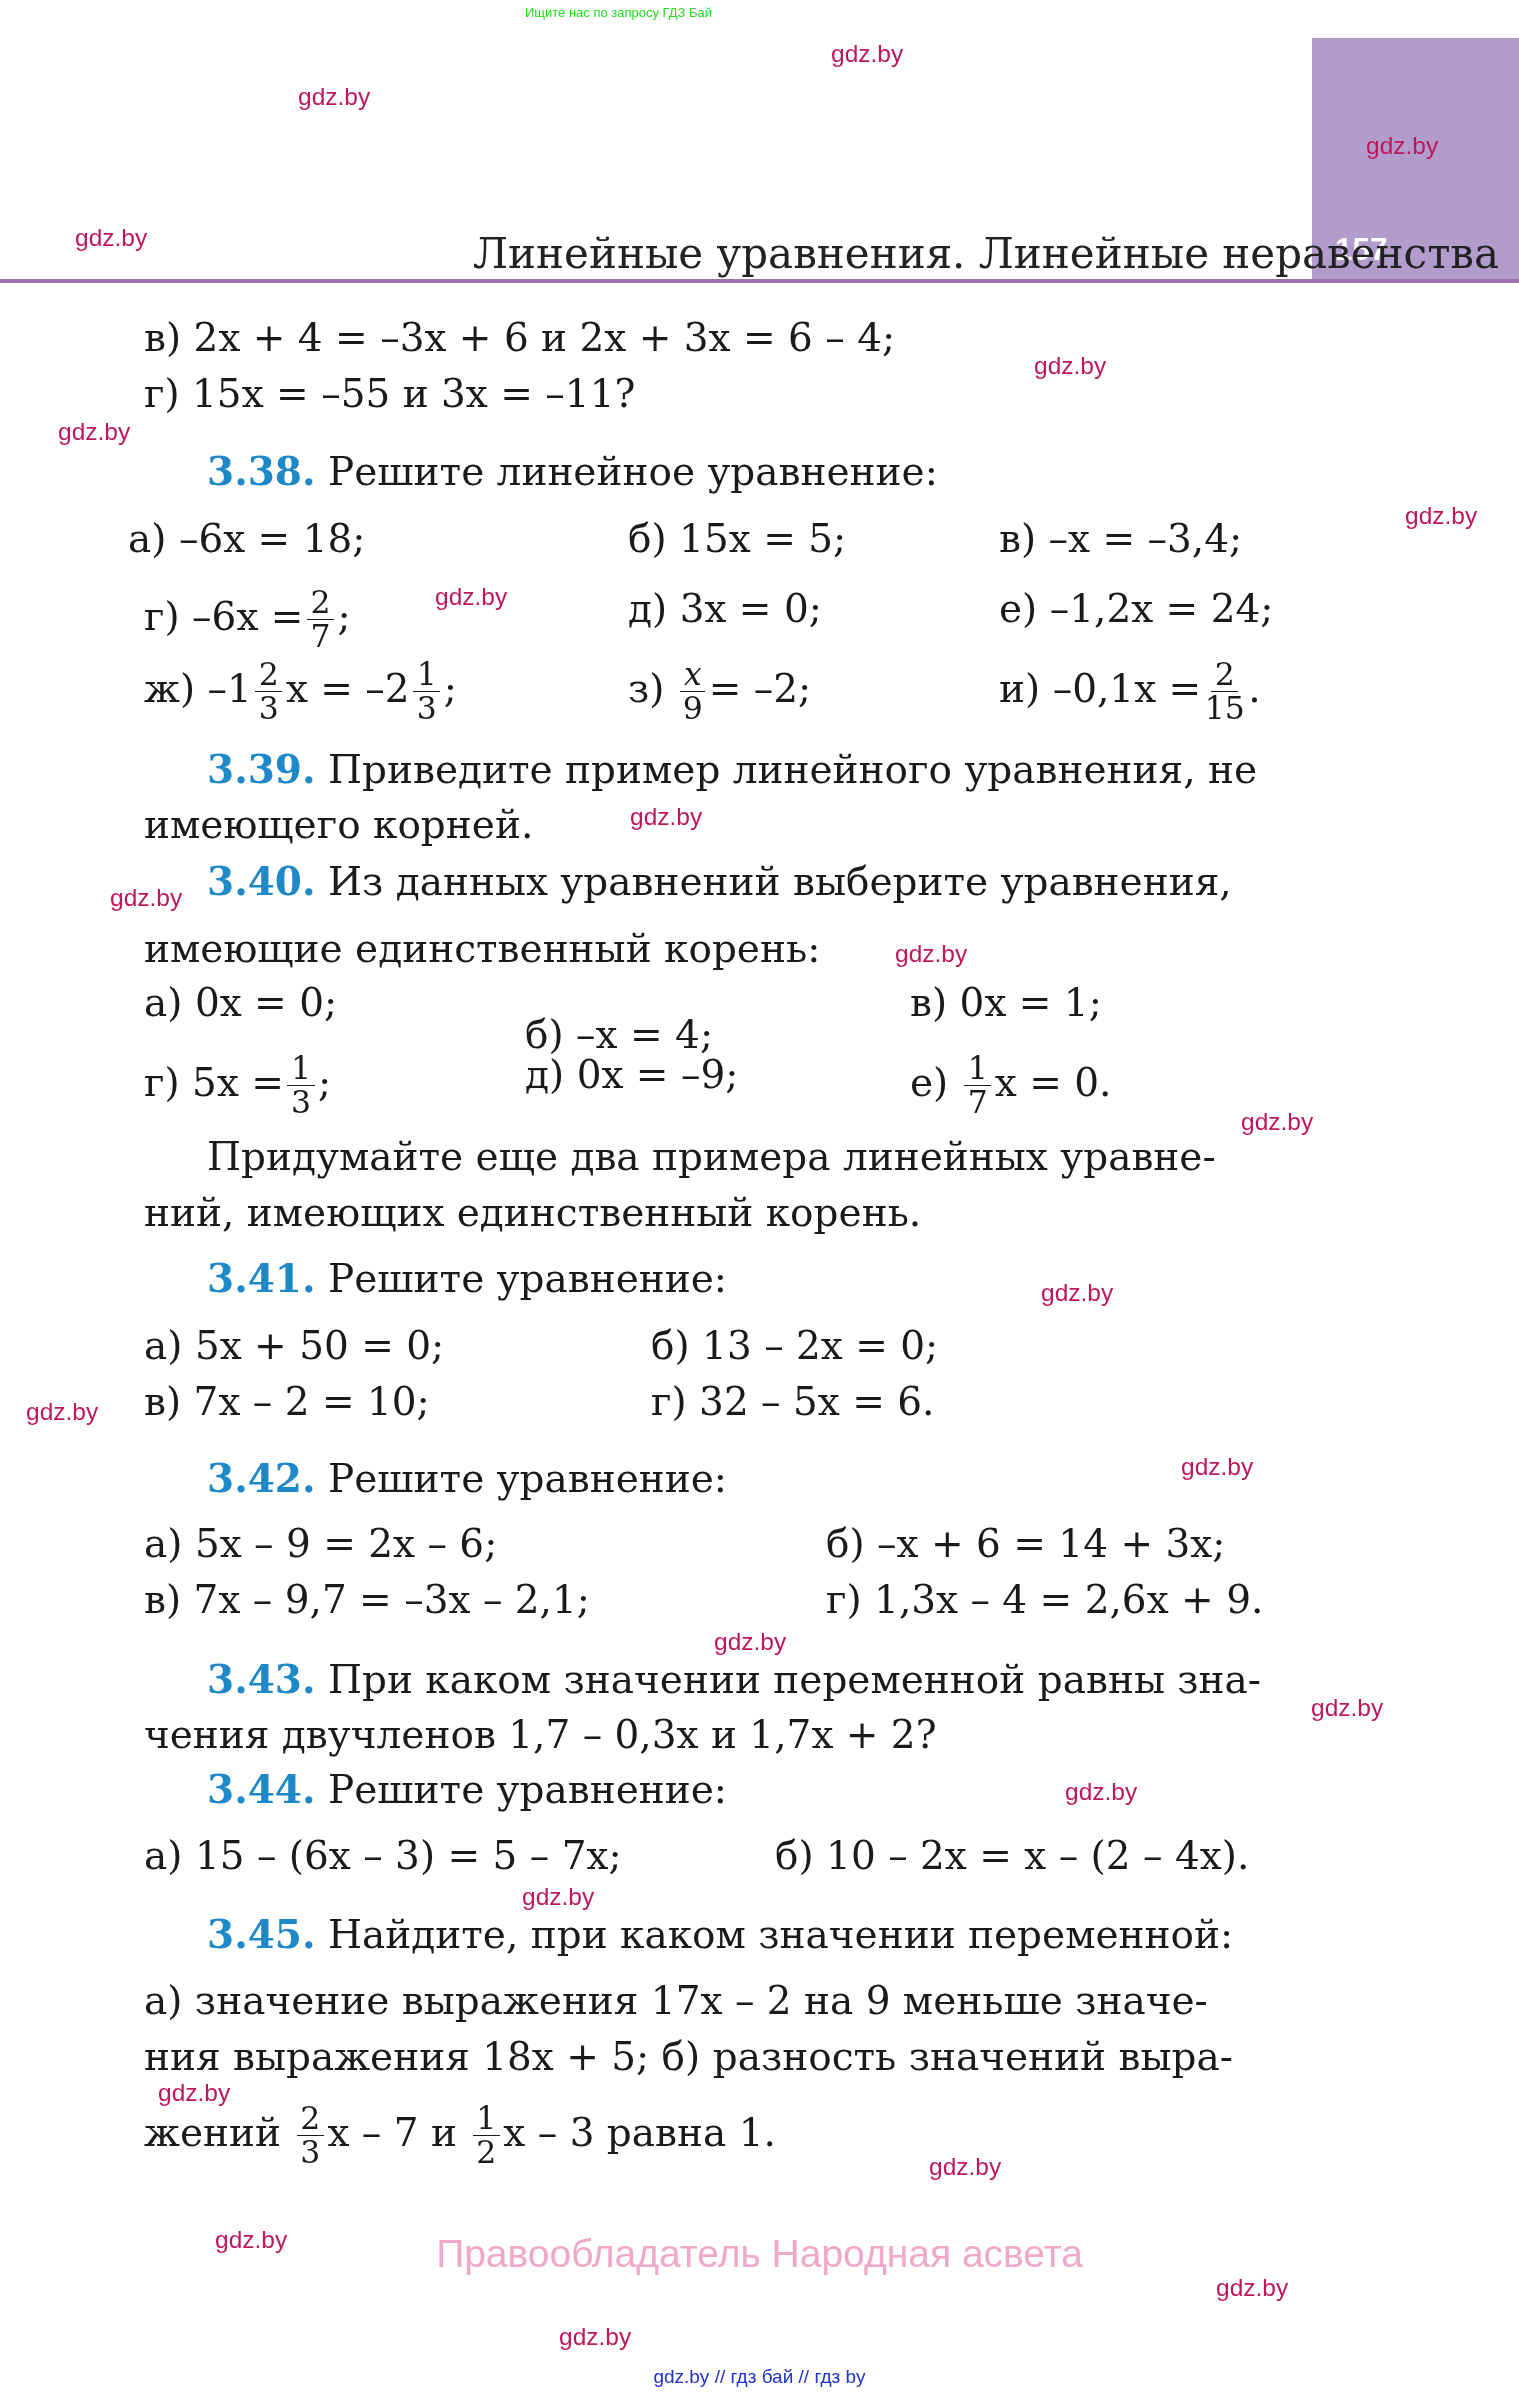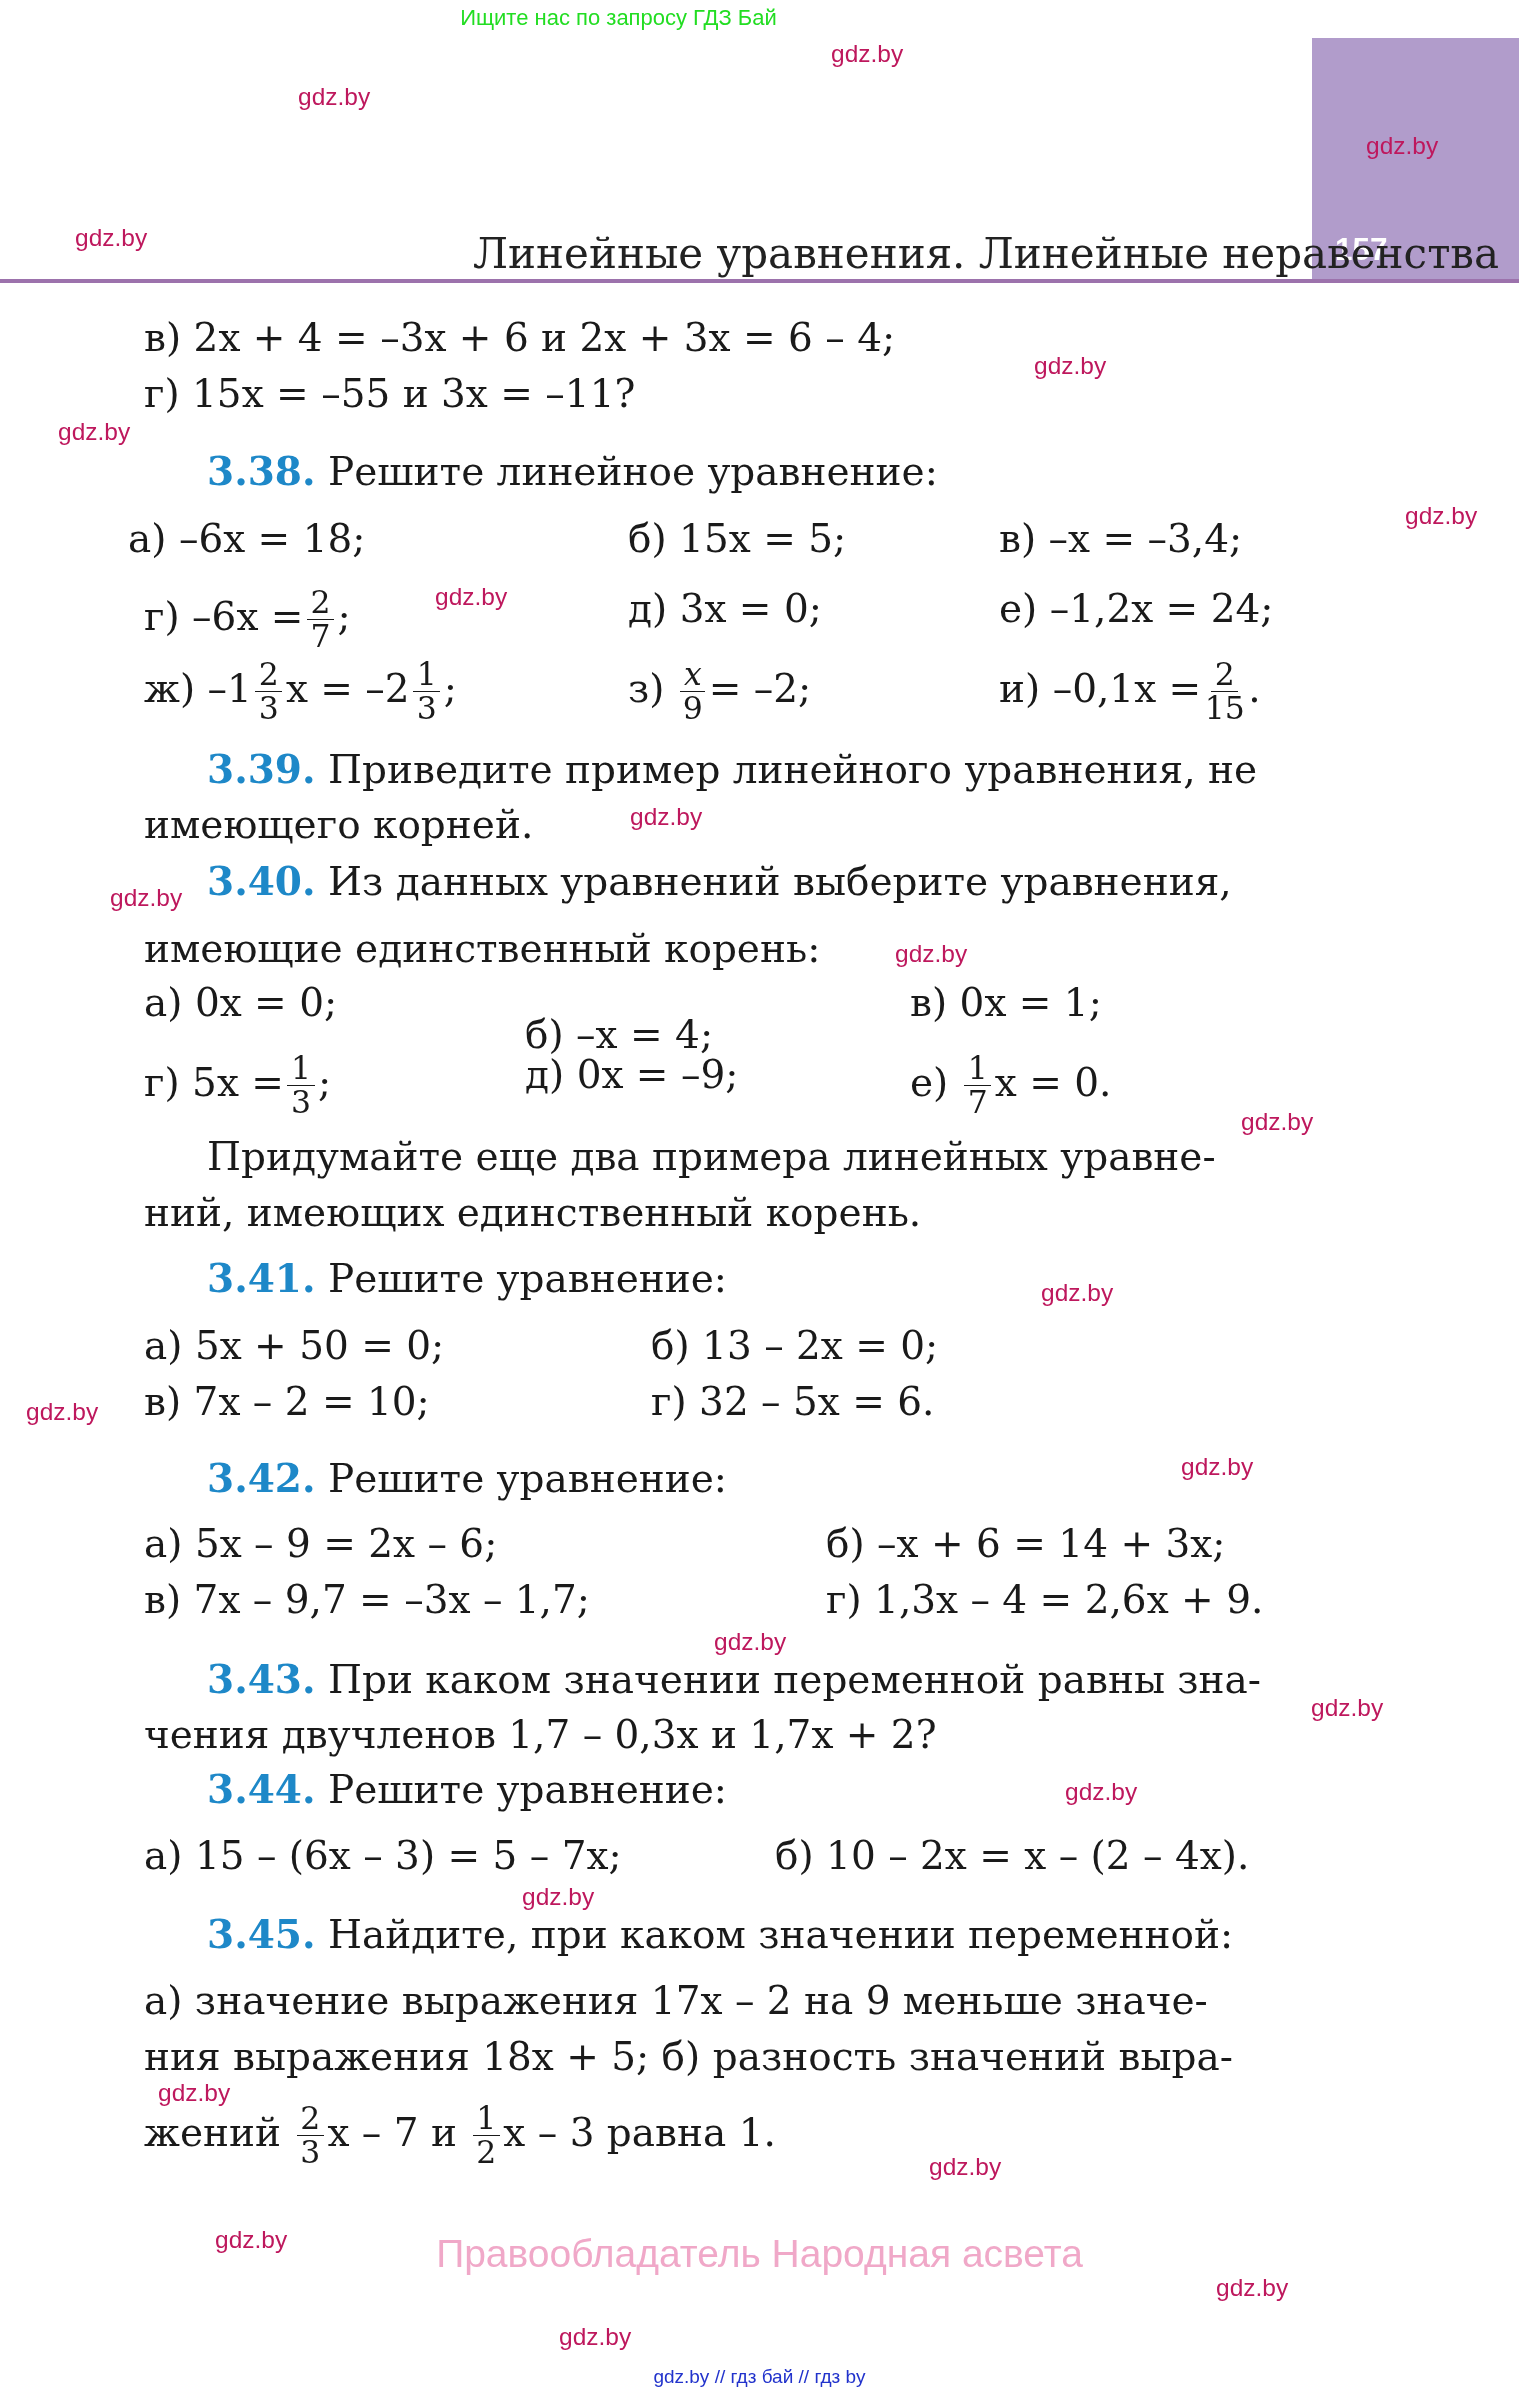--- a/index.html
+++ b/index.html
@@ -1,20 +1,20 @@
 <!DOCTYPE html>
 <html style="font-size:14px"><head>
 <meta charset="utf-8">
 <style>
   html, body { margin: 0; padding: 0; background: #ffffff; }
   body { width: 1519px; height: 2401px; position: relative; overflow: hidden;
          font-family: "DejaVu Serif", "Liberation Serif", serif; color: #1a1a1a; }
   .wm { position: absolute; font-family: "Liberation Sans", sans-serif; font-size: 24.5px; color: #be185d; }
   .topnote { position: absolute; left: 0; width: 1237px; top: 5.3px; text-align: center;
-             font-family: "Liberation Sans", sans-serif; font-size: 22px; color: #22dd22; }
+             font-family: "Liberation Sans", sans-serif; font-size: 13px; color: #22dd22; }
   .side-tab { position: absolute; left: 1312px; top: 38px; width: 207px; height: 243px; background: #b19ccb; }
   .page-num { position: absolute; left: 1335px; top: 231px; font-family: "Liberation Sans", sans-serif;
               font-weight: bold; font-size: 31.5px; color: #ffffff; }
   .head-line { position: absolute; left: 0; top: 279px; width: 1519px; height: 4.4px; background: #9c72ac; }
   .running-title { position: absolute; left: 473px; top: 229px; font-size: 42px; color: #222; }
   .line { position: absolute; font-size: 39px; line-height: 46px; white-space: nowrap; }
   .num { color: #1e88c8; font-weight: bold; }
   .i { font-style: italic; }
   .frac { display: inline-flex; flex-direction: column; align-items: center; vertical-align: middle;
           font-size: 31.5px; line-height: 33px; margin: 0 3.5px; }
@@ -127,21 +127,21 @@
 <div class="line" style="left:651px;top:1323px"><span>б)</span> <span>13 – 2x = 0;</span></div>
 <div class="line" style="left:144px;top:1379px"><span>в)</span> <span>7x – 2 = 10;</span></div>
 <div class="line" style="left:651px;top:1379px"><span>г)</span> <span>32 – 5x = 6.</span></div>
 
 <div class="line" style="left:207px;top:1455px">
   <span class="num">3.42.</span>
   <span>Решите уравнение:</span>
 </div>
 <div class="line" style="left:144px;top:1521px"><span>а)</span> <span>5x – 9 = 2x – 6;</span></div>
 <div class="line" style="left:826px;top:1521px"><span>б)</span> <span>–x + 6 = 14 + 3x;</span></div>
-<div class="line" style="left:144px;top:1577px"><span>в)</span> <span>7x – 9,7 = –3x – 1,7;</span></div>
+<div class="line" style="left:144px;top:1577px"><span>в)</span> <span>7x – 9,7 = –3x – 2,1;</span></div>
 <div class="line" style="left:826px;top:1577px"><span>г)</span> <span>1,3x – 4 = 2,6x + 9.</span></div>
 
 <div class="line" style="left:207px;top:1656px">
   <span class="num">3.43.</span>
   <span>При каком значении переменной равны зна-</span>
 </div>
 <div class="line" style="left:144px;top:1712px">чения двучленов 1,7 – 0,3x и 1,7x + 2?</div>
 
 <div class="line" style="left:207px;top:1766px">
   <span class="num">3.44.</span>

